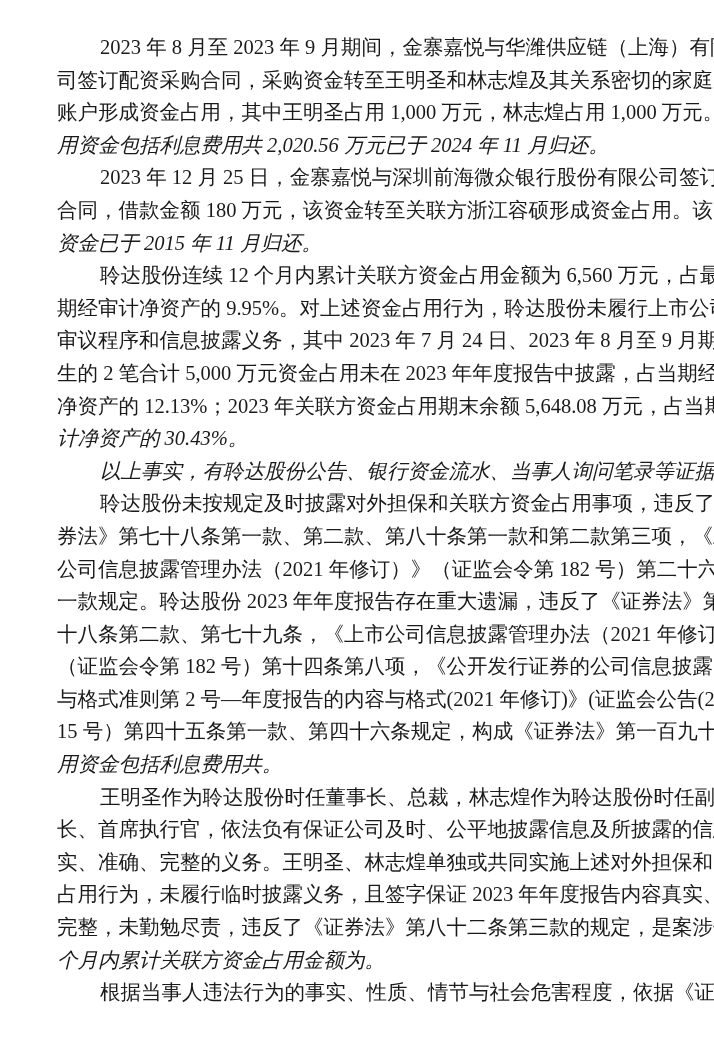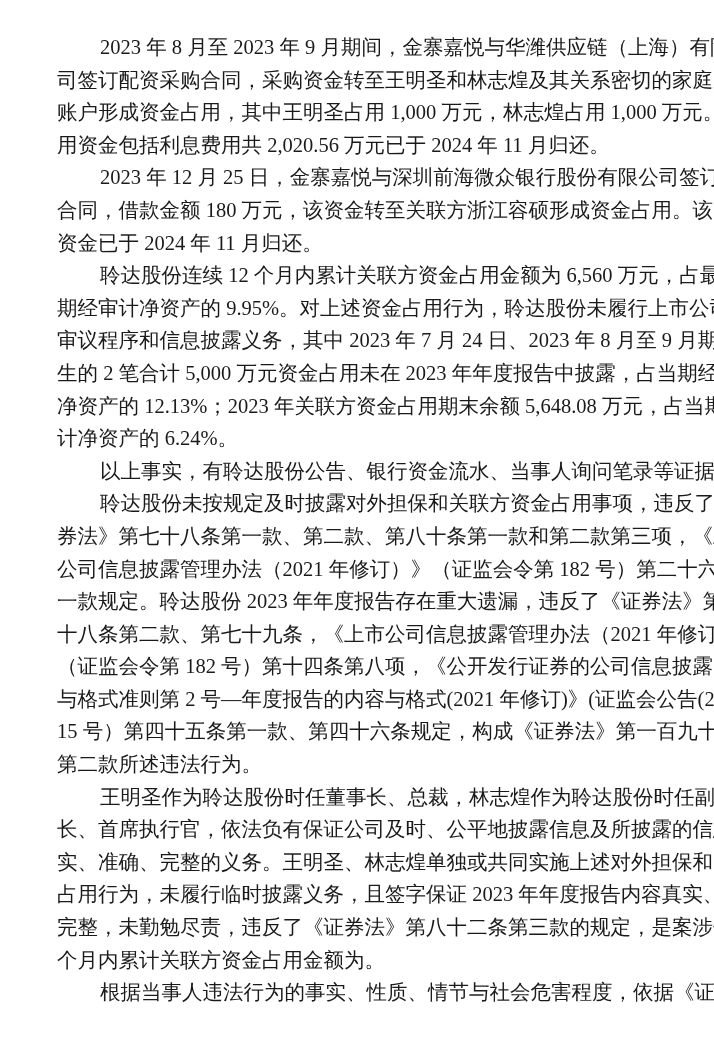--- a/index.html
+++ b/index.html
@@ -33,63 +33,64 @@
     white-space: nowrap;
     text-align: justify;
     text-align-last: justify;
     overflow: visible;
   }
   .line.first {
     padding-left: 43px;
   }
   .line.last {
     text-align-last: left;
+    font-style: italic;
   }
 </style>
 </head>
 <body>
 
 <div class="page">
 
   <div class="para">
     <span class="line first">2023 年 8 月至 2023 年 9 月期间，金寨嘉悦与华潍供应链（上海）有限公</span>
     <span class="line">司签订配资采购合同，采购资金转至王明圣和林志煌及其关系密切的家庭成员</span>
     <span class="line">账户形成资金占用，其中王明圣占用 1,000 万元，林志煌占用 1,000 万元。该占</span>
     <span class="line last">用资金包括利息费用共 2,020.56 万元已于 2024 年 11 月归还。</span>
   </div>
 
   <div class="para">
     <span class="line first">2023 年 12 月 25 日，金寨嘉悦与深圳前海微众银行股份有限公司签订借款</span>
     <span class="line">合同，借款金额 180 万元，该资金转至关联方浙江容硕形成资金占用。该占用</span>
-    <span class="line last">资金已于 2024 年 11 月归还。</span>
+    <span class="line last">资金已于 2015 年 11 月归还。</span>
   </div>
 
   <div class="para">
     <span class="line first">聆达股份连续 12 个月内累计关联方资金占用金额为 6,560 万元，占最近一</span>
     <span class="line">期经审计净资产的 9.95%。对上述资金占用行为，聆达股份未履行上市公司相关</span>
     <span class="line">审议程序和信息披露义务，其中 2023 年 7 月 24 日、2023 年 8 月至 9 月期间发</span>
     <span class="line">生的 2 笔合计 5,000 万元资金占用未在 2023 年年度报告中披露，占当期经审计</span>
     <span class="line">净资产的 12.13%；2023 年关联方资金占用期末余额 5,648.08 万元，占当期经审</span>
-    <span class="line last">计净资产的 6.24%。</span>
+    <span class="line last">计净资产的 30.43%。</span>
   </div>
 
   <div class="para">
     <span class="line first last">以上事实，有聆达股份公告、银行资金流水、当事人询问笔录等证据证明。</span>
   </div>
 
   <div class="para">
     <span class="line first">聆达股份未按规定及时披露对外担保和关联方资金占用事项，违反了《证</span>
     <span class="line">券法》第七十八条第一款、第二款、第八十条第一款和第二款第三项，《上市</span>
     <span class="line">公司信息披露管理办法（2021 年修订）》（证监会令第 182 号）第二十六条第</span>
     <span class="line">一款规定。聆达股份 2023 年年度报告存在重大遗漏，违反了《证券法》第七</span>
     <span class="line">十八条第二款、第七十九条，《上市公司信息披露管理办法（2021 年修订）》</span>
     <span class="line">（证监会令第 182 号）第十四条第八项，《公开发行证券的公司信息披露内容</span>
     <span class="line">与格式准则第 2 号—年度报告的内容与格式(2021 年修订)》(证监会公告(2021)</span>
     <span class="line">15 号）第四十五条第一款、第四十六条规定，构成《证券法》第一百九十七条</span>
-    <span class="line last">第二款所述违法行为。</span>
+    <span class="line last">用资金包括利息费用共。</span>
   </div>
 
   <div class="para">
     <span class="line first">王明圣作为聆达股份时任董事长、总裁，林志煌作为聆达股份时任副董事</span>
     <span class="line">长、首席执行官，依法负有保证公司及时、公平地披露信息及所披露的信息真</span>
     <span class="line">实、准确、完整的义务。王明圣、林志煌单独或共同实施上述对外担保和资金</span>
     <span class="line">占用行为，未履行临时披露义务，且签字保证 2023 年年度报告内容真实、准确、</span>
     <span class="line">完整，未勤勉尽责，违反了《证券法》第八十二条第三款的规定，是案涉信息</span>
     <span class="line last">个月内累计关联方资金占用金额为。</span>
   </div>

